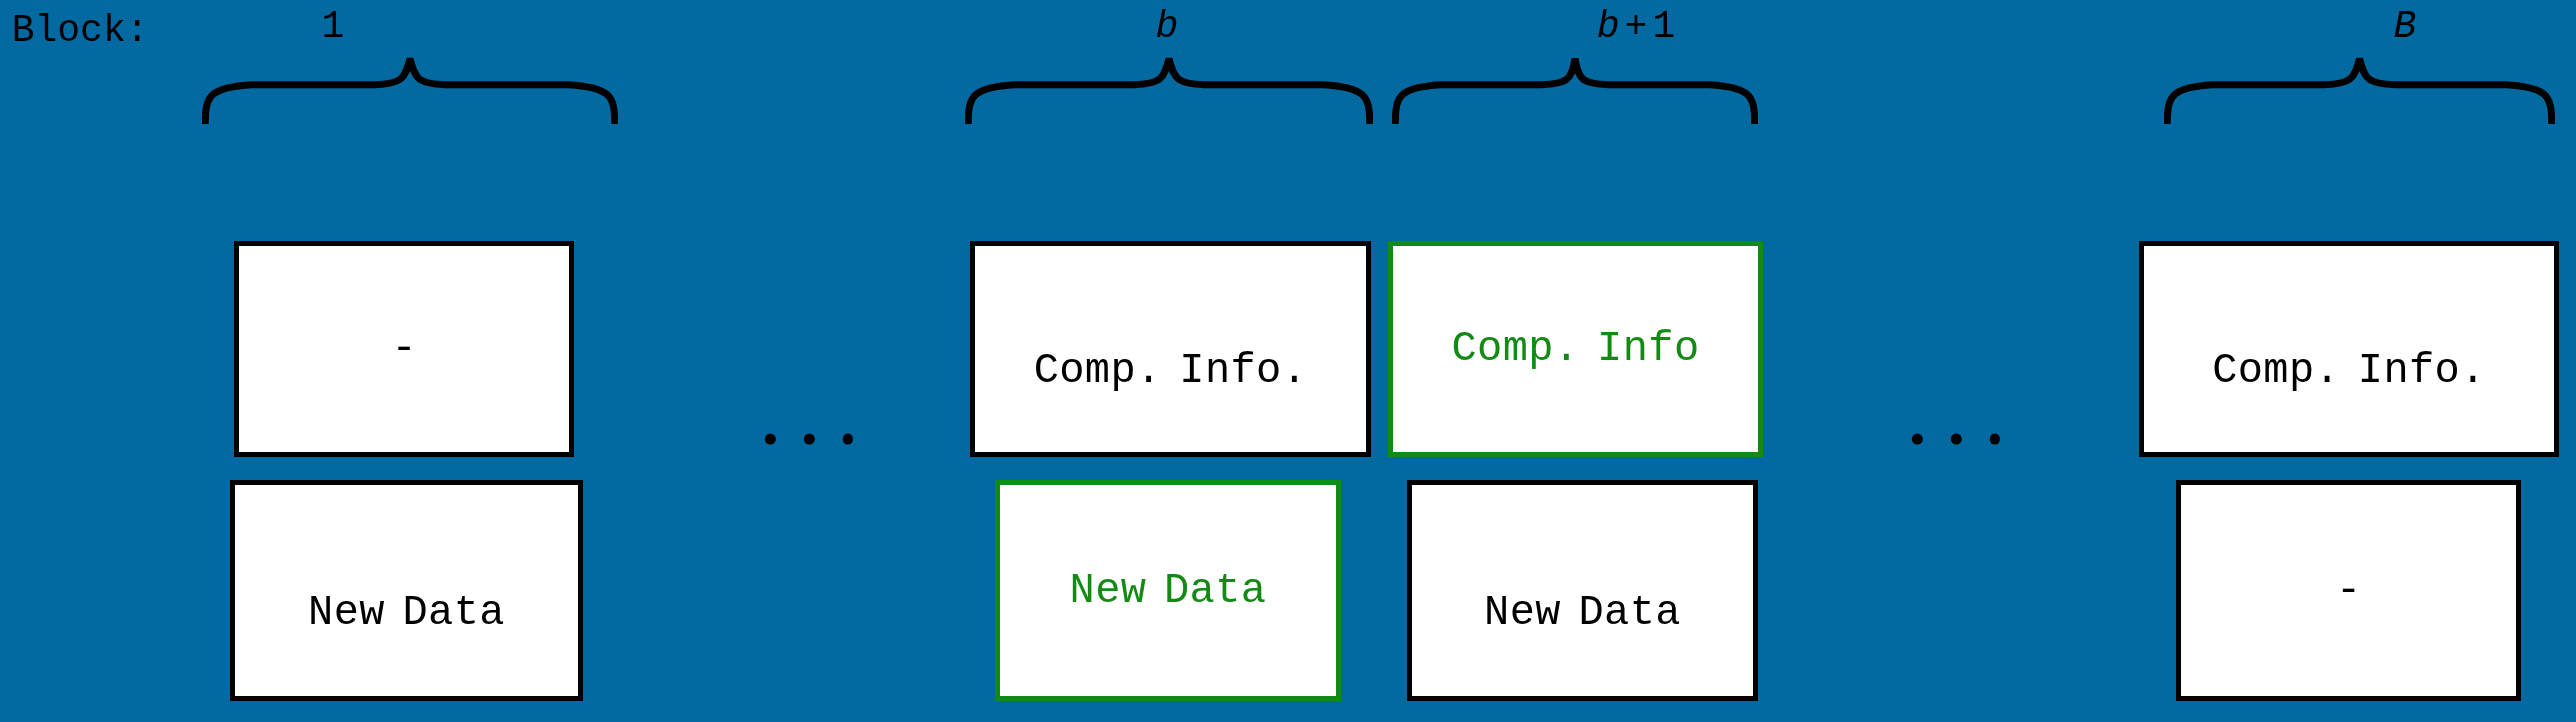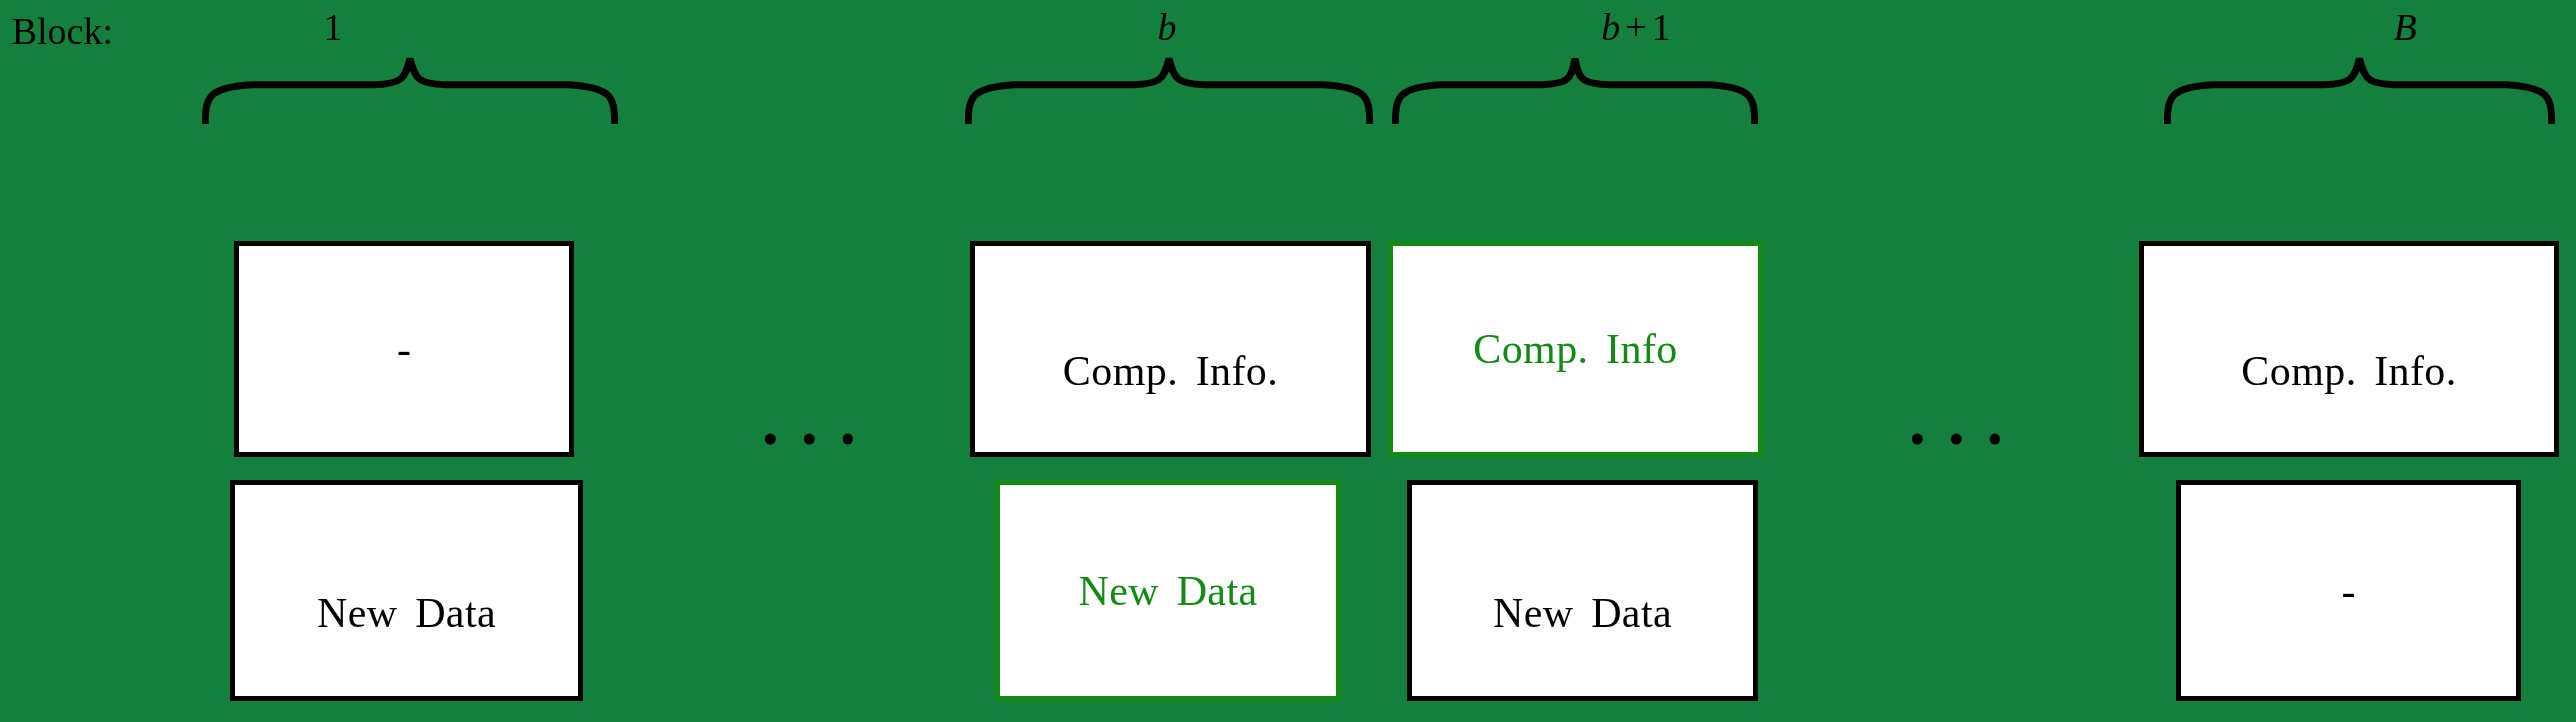--- a/index.html
+++ b/index.html
@@ -4,22 +4,22 @@
 <style>
   html, body {
     margin: 0;
     padding: 0;
     background: #ffffff;
   }
   #stage {
     position: relative;
     width: 2576px;
     height: 722px;
-    background: #15803d;
-    font-family: Liberation Serif, serif;
+    background: #0369a1;
+    font-family: Liberation Mono, monospace;
     overflow: hidden;
   }
 
   
   .hdr {
     position: absolute;
     font-size: 38px;
     line-height: 1;
     color: #000000;
     white-space: nowrap;

